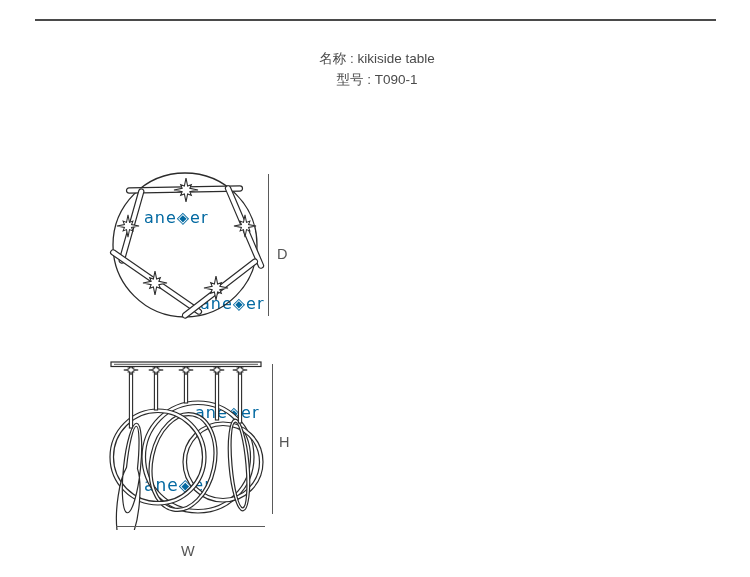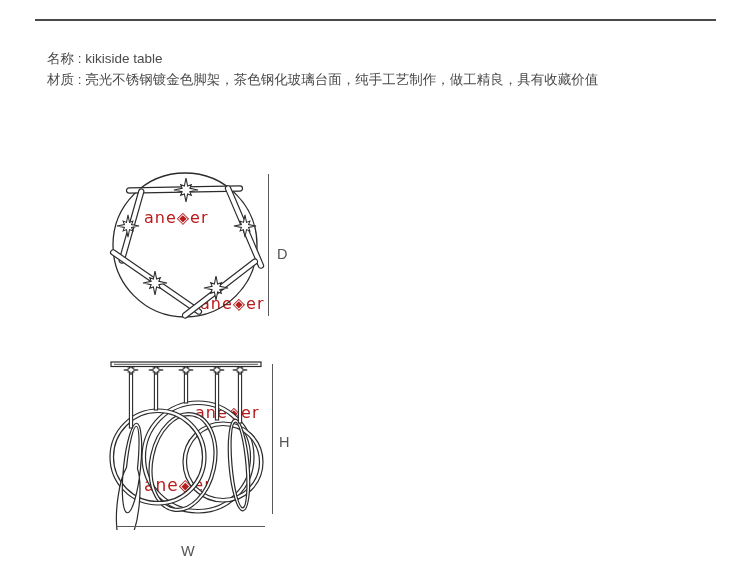--- a/index.html
+++ b/index.html
@@ -2,23 +2,23 @@
 <html><head>
 <meta charset="utf-8">
 <style>
   html,body{margin:0;padding:0;background:#fff;}
   #page{
     position:relative;width:750px;height:577px;background:#ffffff;overflow:hidden;
     font-family:"Liberation Sans","DejaVu Sans",sans-serif;
   }
   #top-rule{position:absolute;left:35px;top:19px;width:681px;height:2px;background:#4a4a4a;}
   #info{position:absolute;left:47px;top:48px;width:660px;color:#4a4a4a;font-size:13.5px;line-height:21px;}
-  .info-row{white-space:nowrap;}
+  .info-row{white-space:nowrap;text-align:center;}
   .wm{
-    position:absolute;color:#b91c1c;font-size:16px;letter-spacing:1px;z-index:1;
+    position:absolute;color:#0369a1;font-size:16px;letter-spacing:1px;z-index:1;
     font-family:"DejaVu Sans",sans-serif;user-select:none;
   }
   .wm-big{font-size:17px;}
   svg.drawing{position:absolute;z-index:2;}
   #tv-svg{left:95px;top:163px;}
   #fv-svg{left:95px;top:350px;}
   .dim-line-v{position:absolute;width:1px;background:#5a5a5a;z-index:3;}
   .dim-line-h{position:absolute;height:1px;background:#5a5a5a;z-index:3;}
   .dim-label{position:absolute;color:#555555;font-size:14.5px;z-index:3;}
   #d-line{left:268px;top:174px;height:142px;}
@@ -30,21 +30,21 @@
 </style>
 </head>
 <body>
 
 <div id="page">
 
   <div id="top-rule"></div>
 
   <div id="info">
     <div class="info-row"><span>名称</span><span> : </span><span>kikiside table</span></div>
-    <div class="info-row"><span>材质</span><span> : </span><span>亮光不锈钢镀金色脚架，茶色钢化玻璃台面，纯手工艺制作，做工精良，具有收藏价值</span></div>
+    <div class="info-row"><span>型号</span><span> : </span><span>T090-1</span></div>
   </div>
 
   <div class="wm" style="left:144px;top:208px;">ane◈er</div>
   <div class="wm" style="left:200px;top:294px;">ane◈er</div>
   <div class="wm" style="left:195px;top:403px;">ane◈er</div>
   <div class="wm wm-big" style="left:144px;top:475px;">ane◈er</div>
 
   <svg id="tv-svg" class="drawing" width="205" height="162" viewBox="0 0 205 162">
     <defs>
       <path id="star8" d="M0,-12 L1.61,-3.88 L5.3,-5.3 L3.88,-1.61 L12,0 L3.88,1.61 L5.3,5.3 L1.61,3.88 L0,12 L-1.61,3.88 L-5.3,5.3 L-3.88,1.61 L-12,0 L-3.88,-1.61 L-5.3,-5.3 L-1.61,-3.88 Z"></path>

